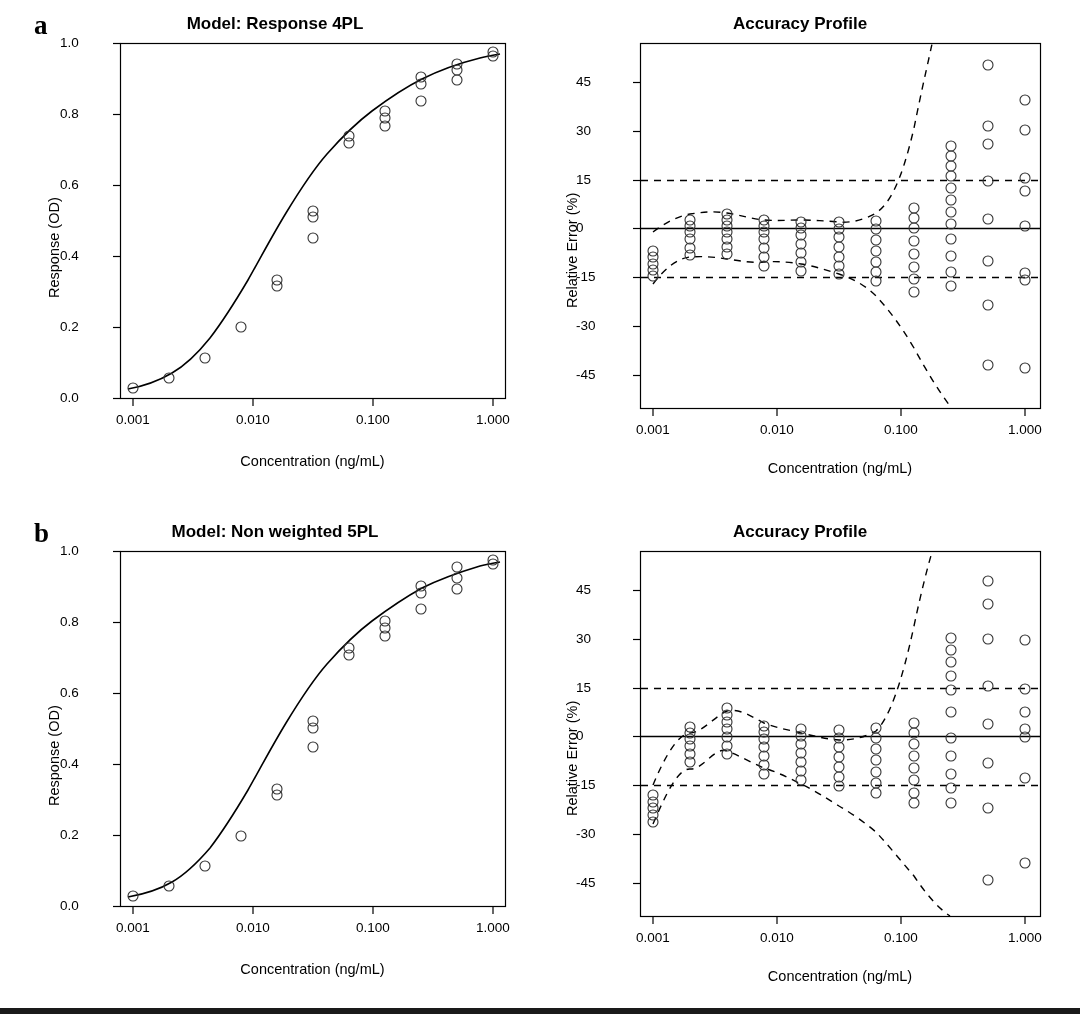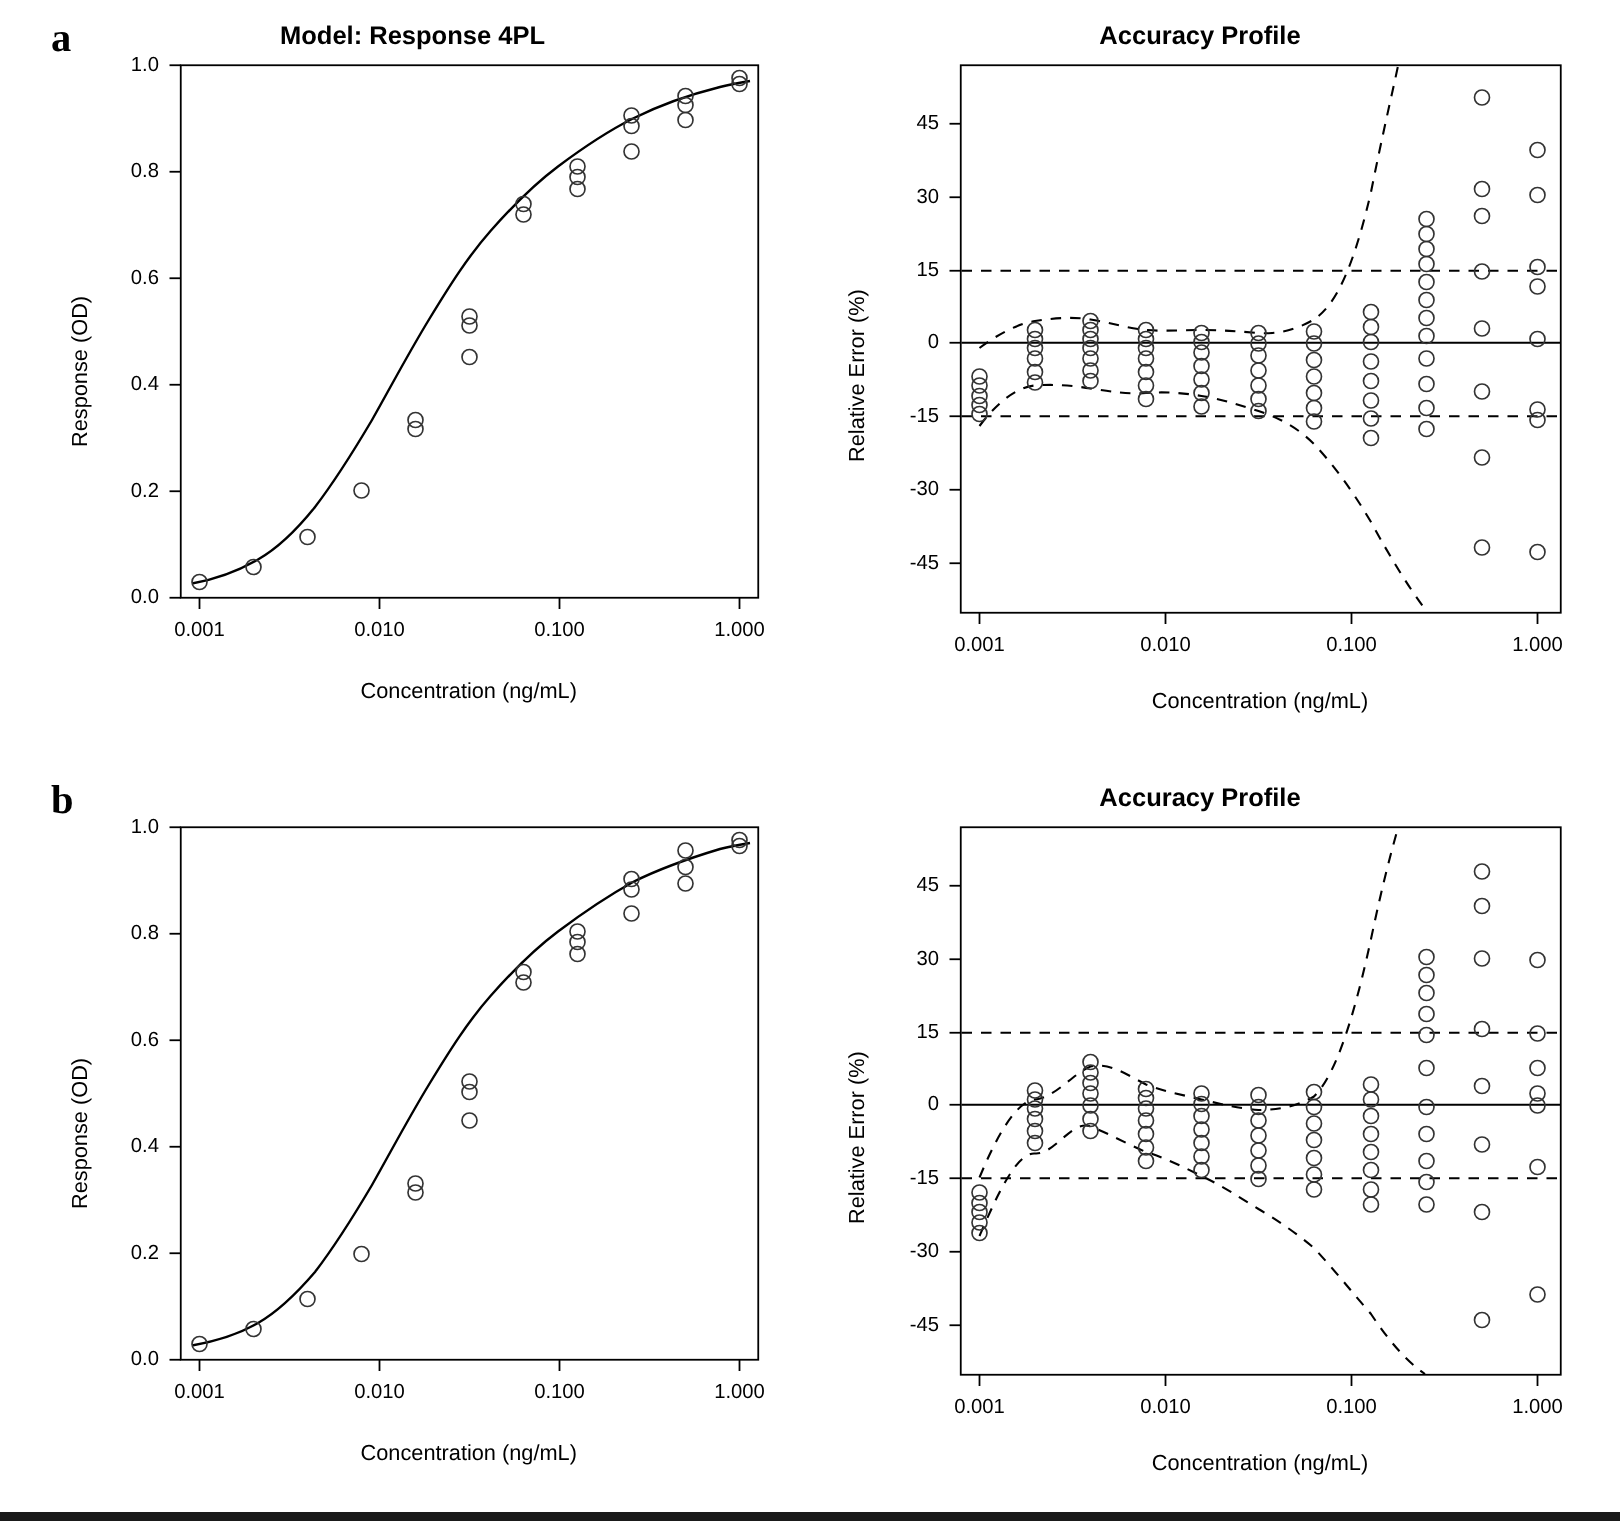--- a/index.html
+++ b/index.html
@@ -5,21 +5,21 @@
   html,body{margin:0;padding:0;background:#ffffff;}
   body{width:1080px;height:1014px;font-family:"Liberation Sans",sans-serif;color:#000;position:relative;overflow:hidden;}
   .figure{position:absolute;left:0;top:0;width:1080px;height:1014px;}
   .panel{position:absolute;}
   .panel-letter{position:absolute;font-family:"Liberation Serif",serif;font-weight:bold;font-size:27px;}
   .plot-title{position:absolute;width:100%;text-align:center;font-weight:bold;font-size:17px;font-family:"Liberation Sans",sans-serif;}
   .axis-label{position:absolute;font-size:14.5px;font-family:"Liberation Sans",sans-serif;text-align:center;}
   .ylabel{transform-origin:0 0;white-space:nowrap;}
   .tick-label{position:absolute;font-size:13.5px;font-family:"Liberation Sans",sans-serif;white-space:nowrap;}
   .x-tick{text-align:center;}
-  .y-tick{text-align:right;}
+  .y-tick{text-align:left;}
   svg{display:block;}
   .frame{fill:none;stroke:#000;stroke-width:1.2;}
   .curve{fill:none;stroke:#000;stroke-width:1.6;}
   .dashed{fill:none;stroke:#000;stroke-width:1.4;stroke-dasharray:7 6;}
   .solid0{stroke:#000;stroke-width:1.4;}
   .pt{fill:none;stroke:#333;stroke-width:1.1;}
   .bottomrule{position:absolute;left:0;bottom:0;width:1080px;height:6px;background:#1a1a1a;}
 </style>
 </head>
 <body>
@@ -244,20 +244,21 @@
     <div class="tick-label x-tick" style="left:321px;top:414px;width:80px;">0.100</div>
     <div class="tick-label x-tick" style="left:445px;top:414px;width:80px;">1.000</div>
 
     <div class="axis-label" style="left:100px;top:452px;width:400px;">Concentration (ng/mL)</div>
     <div class="axis-label ylabel" style="left:24px;top:300px;transform:rotate(-90deg);">Relative Error (%)</div>
   </div>
 
   <div class="panel-letter" style="left:34px;top:518px;">b</div>
 
   <div class="panel" style="left:20px;top:516px;width:510px;height:490px;">
+    <div class="plot-title" style="top:6px;left:0;">Model: Non weighted 5PL</div>
 
     <svg width="510" height="490">
       <rect class="frame" x="100.5" y="35.5" width="385" height="355"></rect>
       <g stroke="#000" stroke-width="1.2">
         <line x1="100.5" y1="390.5" x2="93" y2="390.5"></line>
         <line x1="100.5" y1="319.5" x2="93" y2="319.5"></line>
         <line x1="100.5" y1="248.5" x2="93" y2="248.5"></line>
         <line x1="100.5" y1="177.5" x2="93" y2="177.5"></line>
         <line x1="100.5" y1="106.5" x2="93" y2="106.5"></line>
         <line x1="100.5" y1="35.5" x2="93" y2="35.5"></line>

